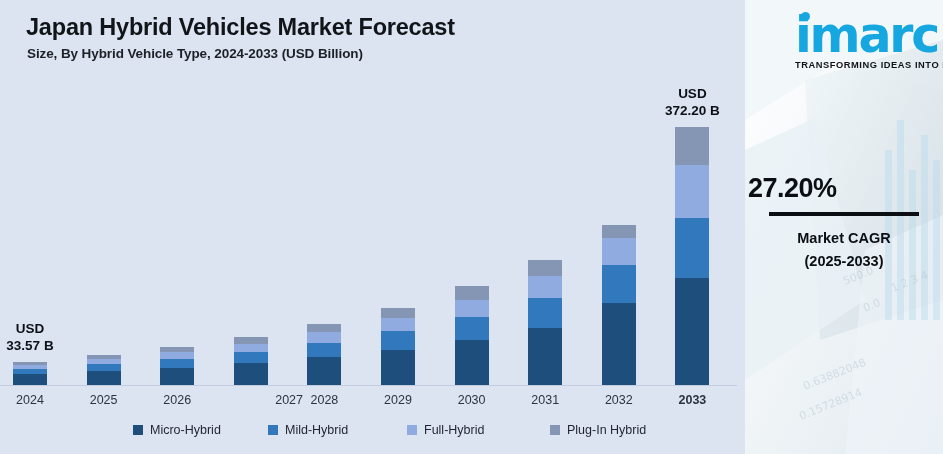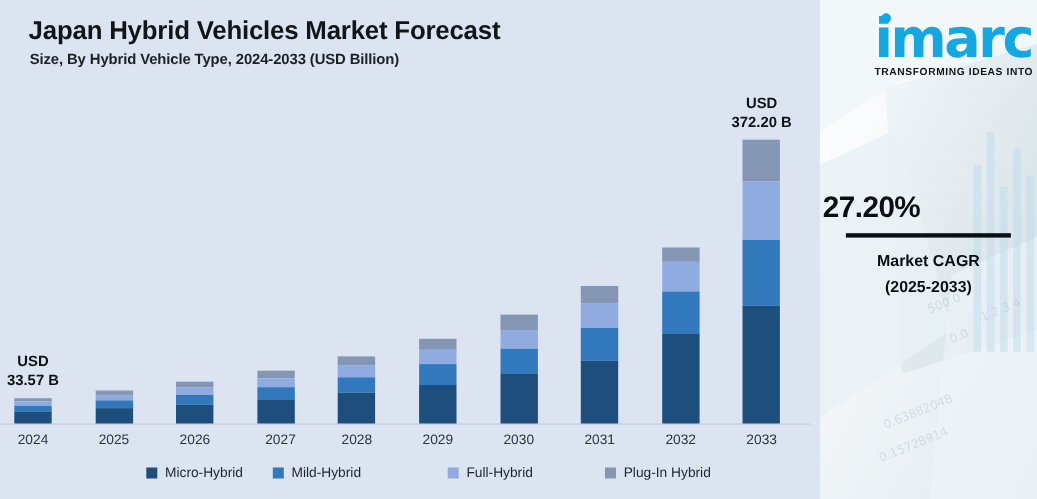--- a/index.html
+++ b/index.html
@@ -271,36 +271,36 @@
             <div class="bar-total-label" style="bottom: 266px;">
               <div>USD</div>
               <div>372.20 B</div>
             </div>
           </div>
         </div>
       <div id="xticks">
           <div class="x-tick" style="left: -5px;">2024</div>
           <div class="x-tick" style="left: 68.6px;">2025</div>
           <div class="x-tick" style="left: 142.2px;">2026</div>
-          <div class="x-tick" style="left: 220px;">2027</div>
+          <div class="x-tick" style="left: 233px; text-align: right;">2027</div>
           <div class="x-tick" style="left: 289.4px;">2028</div>
           <div class="x-tick" style="left: 363px;">2029</div>
           <div class="x-tick" style="left: 436.6px;">2030</div>
           <div class="x-tick" style="left: 510.2px;">2031</div>
           <div class="x-tick" style="left: 583.8px;">2032</div>
-          <div class="x-tick" style="left: 657.4px;">2033</div>
+          <div class="x-tick" style="left: 657.4px; font-weight: bold;">2033</div>
         </div>
     </div>
 
     <div id="legend">
         <div class="legend-item" style="left: 105px; top: 2px; padding-left: 28px;">
           <span class="legend-swatch" style="background: rgb(30, 79, 124);"></span>
           <span>Micro-Hybrid</span>
         </div>
-        <div class="legend-item" style="left: 248px; top: 2px;">
+        <div class="legend-item" style="left: 268px; top: 2px;">
           <span class="legend-swatch" style="background: rgb(49, 120, 189);"></span>
           <span>Mild-Hybrid</span>
         </div>
         <div class="legend-item" style="left: 407px; top: 2px;">
           <span class="legend-swatch" style="background: rgb(143, 171, 223);"></span>
           <span>Full-Hybrid</span>
         </div>
         <div class="legend-item" style="left: 550px; top: 2px;">
           <span class="legend-swatch" style="background: rgb(132, 150, 180);"></span>
           <span>Plug-In Hybrid</span>

